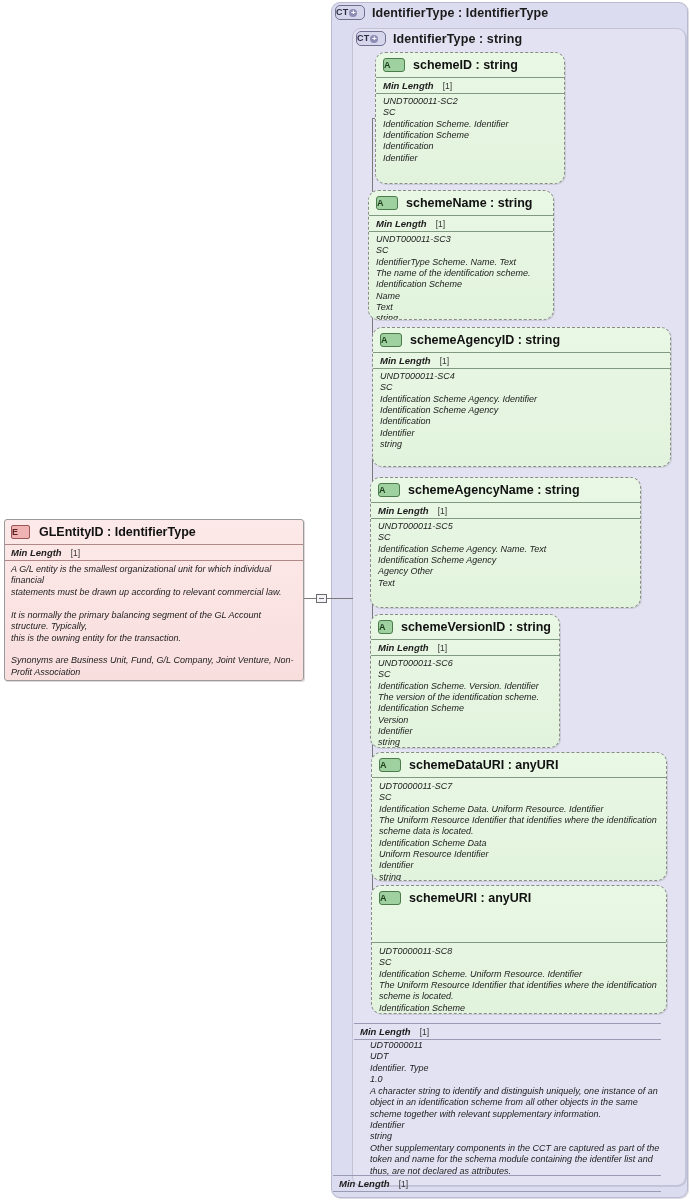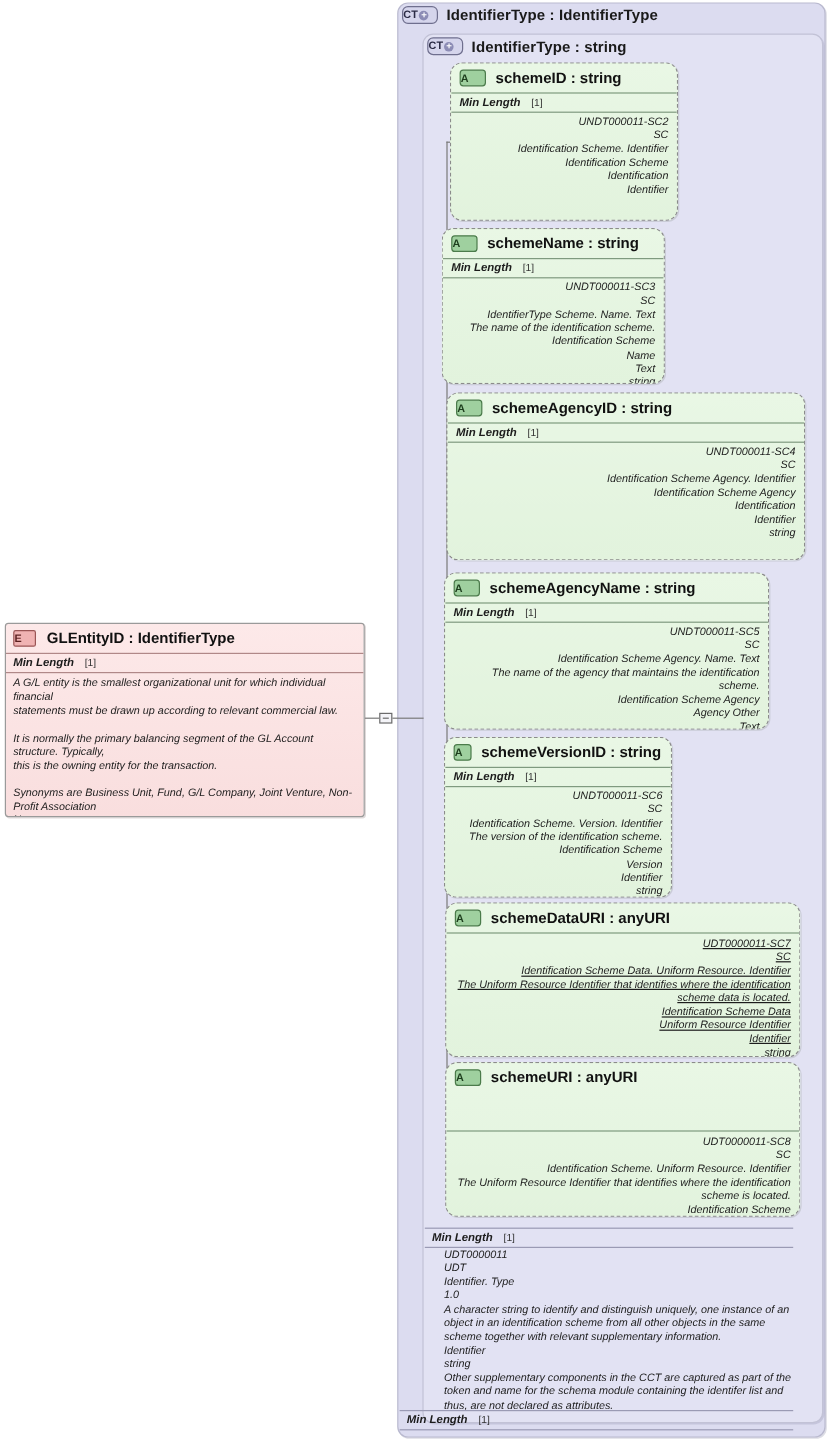--- a/index.html
+++ b/index.html
@@ -141,21 +141,20 @@
     font-size: 8.5px;
     color: #333;
     margin-left: 9px;
   }
   .attr-body {
     padding: 2px 7px 4px 7px;
     font-size: 9px;
     font-style: italic;
     color: #1c1c1c;
     line-height: 1.26;
-    text-align: right;
   }
   .attr-body div { white-space: pre-wrap; }
 
   
   .el-box {
     position: absolute;
     left: 4px;
     top: 519px;
     width: 300px;
     height: 162px;
@@ -388,21 +387,20 @@
         </span>
       <span>schemeAgencyName : string</span>
     </div>
     <div class="attr-facet">
       <span>Min Length</span><span class="card">[1]</span>
     </div>
     <div class="attr-body">
       <div>UNDT000011-SC5</div>
       <div>SC</div>
       <div>Identification Scheme Agency. Name. Text</div>
-      <div>The name of the agency that maintains the identification scheme.</div>
       <div>Identification Scheme Agency</div>
       <div>Agency Other</div>
       <div>Text</div>
 
     </div>
   </div>
 
   <div class="attr-box" style="left:370px; top:614px; width:190px; height:134px;">
     <div class="attr-head">
       <span class="badge badge-a">
@@ -425,21 +423,21 @@
     </div>
   </div>
 
   <div class="attr-box" style="left:371px; top:752px; width:296px; height:129px;">
     <div class="attr-head">
       <span class="badge badge-a">
           <span>A</span>
         </span>
       <span>schemeDataURI : anyURI</span>
     </div>
-    <div class="attr-body" style="border-top:1px solid #7f9a7f; padding-top:3px;text-decoration:underline;">
+    <div class="attr-body" style="border-top:1px solid #7f9a7f; padding-top:3px;">
       <div>UDT0000011-SC7</div>
       <div>SC</div>
       <div>Identification Scheme Data. Uniform Resource. Identifier</div>
       <div>The Uniform Resource Identifier that identifies where the identification</div>
       <div>scheme data is located.</div>
       <div>Identification Scheme Data</div>
       <div>Uniform Resource Identifier</div>
       <div>Identifier</div>
       <div>string</div>
     </div>

